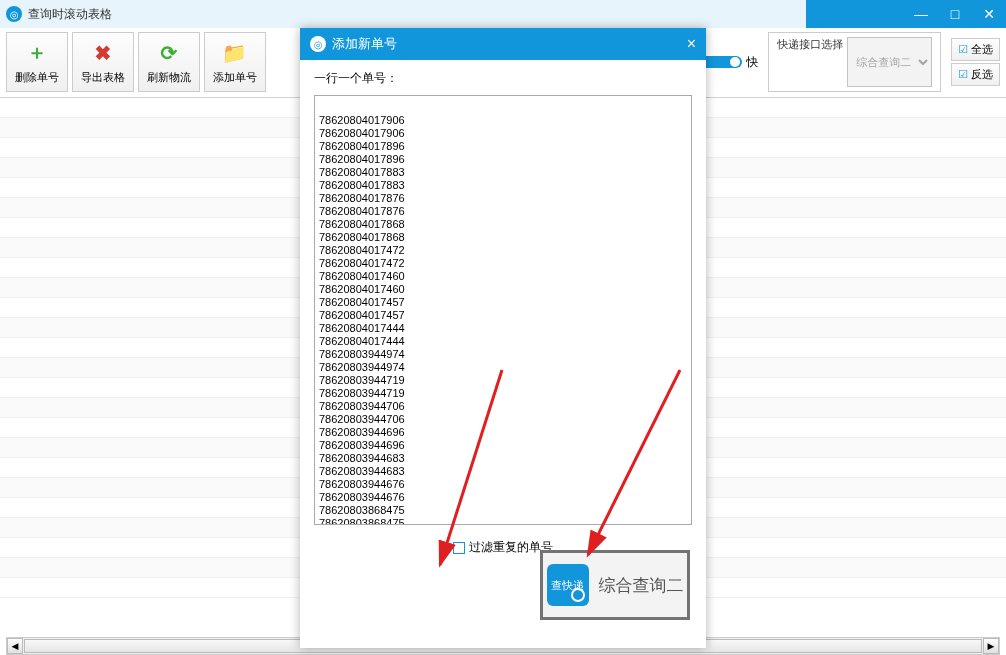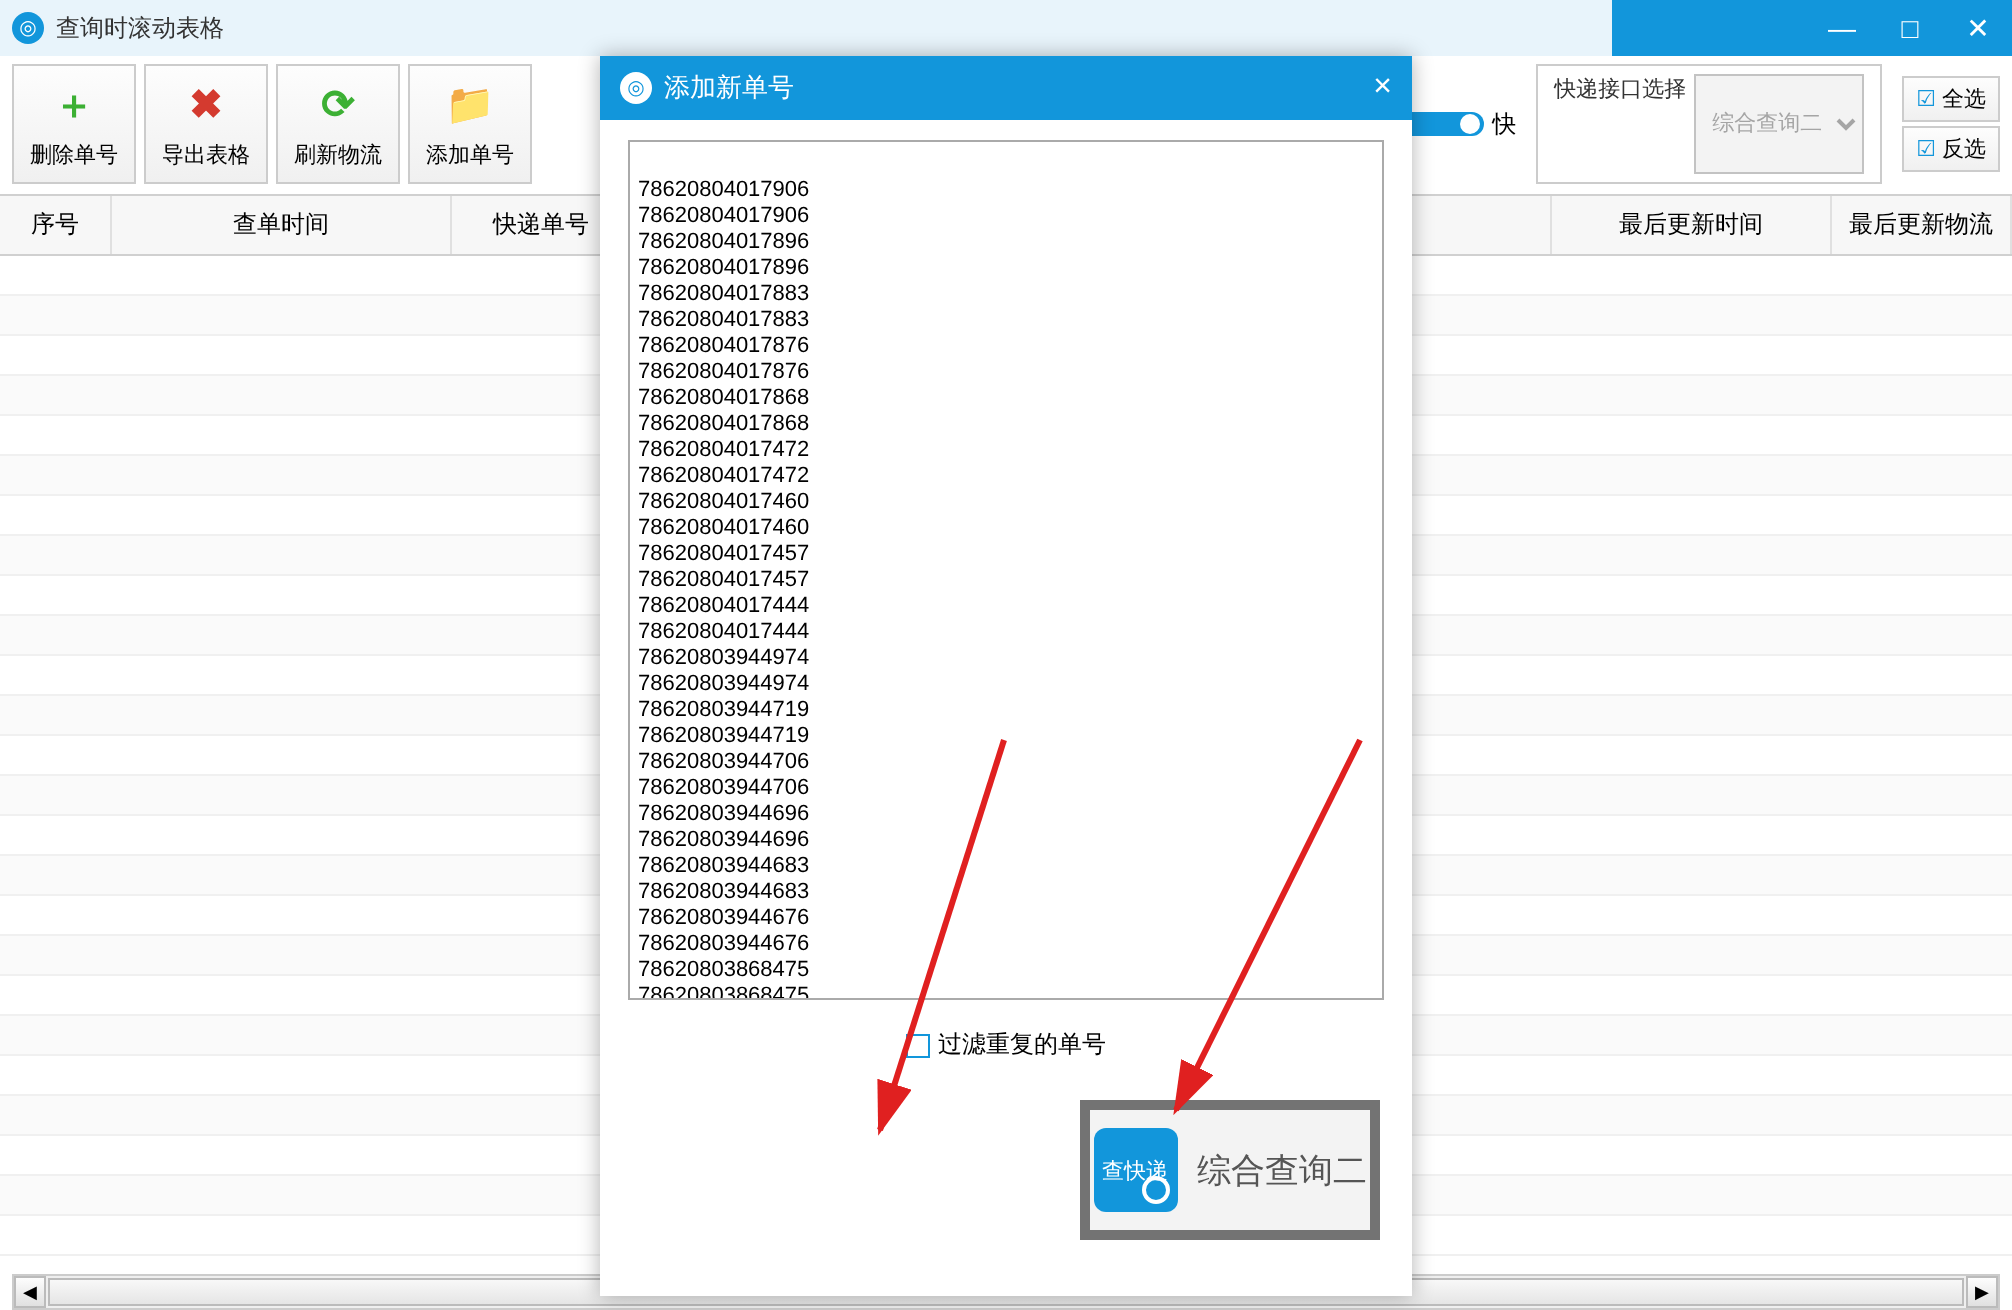--- a/index.html
+++ b/index.html
@@ -51,21 +51,21 @@
 .modal-title-left { display:flex; align-items:center; gap:6px; }
 .modal-title-icon { width:16px; height:16px; background:#fff; border-radius:50%; display:flex; align-items:center; justify-content:center; color:#1296db; font-size:10px; }
 .modal-close { cursor:pointer; font-size:16px; }
 .modal-body { flex:1; padding:10px 14px; display:flex; flex-direction:column; gap:8px; }
 .modal-label { font-size:12px; }
 .num-textarea { width:100%; height:430px; border:1px solid #aaa; font-family: Arial, sans-serif; font-size:11px; padding:18px 4px; resize:none; white-space:pre; overflow:auto; line-height:13px; }
 .modal-bottom { display:flex; align-items:center; gap:8px; padding:4px 0 0; }
 .company-select { font-size:11px; border:1px solid #333; padding:1px 2px; width:120px; }
 .filter-row { display:flex; align-items:center; justify-content:center; gap:4px; padding-top:6px; }
 .filter-check { width:12px; height:12px; border:1px solid #1296db; background:#fff; display:inline-block; }
-.confirm-btn { position:absolute; right:16px; bottom:28px; width:150px; height:70px; border:5px solid #737373; background:#f3f3f3; display:flex; align-items:center; justify-content:center; gap:10px; cursor:pointer; font-size:17px; color:#555; }
+.confirm-btn { position:absolute; right:16px; bottom:28px; width:150px; height:70px; border:3px solid #737373; background:#f3f3f3; display:flex; align-items:center; justify-content:center; gap:10px; cursor:pointer; font-size:17px; color:#555; }
 .confirm-ico { width:42px; height:42px; background:#1296db; border-radius:6px; display:flex; align-items:center; justify-content:center; color:#fff; font-size:11px; position:relative; }
 .confirm-ico::after { content:""; position:absolute; right:4px; bottom:4px; width:10px; height:10px; border:2px solid #fff; border-radius:50%; }
 
 
 .arrow { position:absolute; z-index:200; pointer-events:none; }
 .arrow svg { overflow:visible; }
 
 </style>
 </head>
 <body>
@@ -126,28 +126,20 @@
       </div>
       <div class="small-btn">
         <span style="color:#1296db">☑</span>
         <span>反选</span>
       </div>
     </div>
   </div>
 </div>
 
 <div class="table-area" style="height:540px; position:relative;">
-  <div class="thead">
-    <div class="th" style="width:56px">序号</div>
-    <div class="th" style="width:170px">查单时间</div>
-    <div class="th" style="width:90px">快递单号</div>
-    <div class="th" style="flex:1"></div>
-    <div class="th" style="width:140px">最后更新时间</div>
-    <div class="th" style="width:90px">最后更新物流</div>
-  </div>
   <div class="tbody-rows">
     <div class="tr"></div>
       <div class="tr"></div>
       <div class="tr"></div>
       <div class="tr"></div>
       <div class="tr"></div>
       <div class="tr"></div>
       <div class="tr"></div>
       <div class="tr"></div>
       <div class="tr"></div>
@@ -178,20 +170,21 @@
 
 <div class="modal">
   <div class="modal-title">
     <div class="modal-title-left">
       <span class="modal-title-icon">◎</span>
       <span>添加新单号</span>
     </div>
     <span class="modal-close">×</span>
   </div>
   <div class="modal-body">
+    <div class="modal-label">一行一个单号：</div>
     <textarea class="num-textarea" style="">78620804017906
 78620804017906
 78620804017896
 78620804017896
 78620804017883
 78620804017883
 78620804017876
 78620804017876
 78620804017868
 78620804017868

